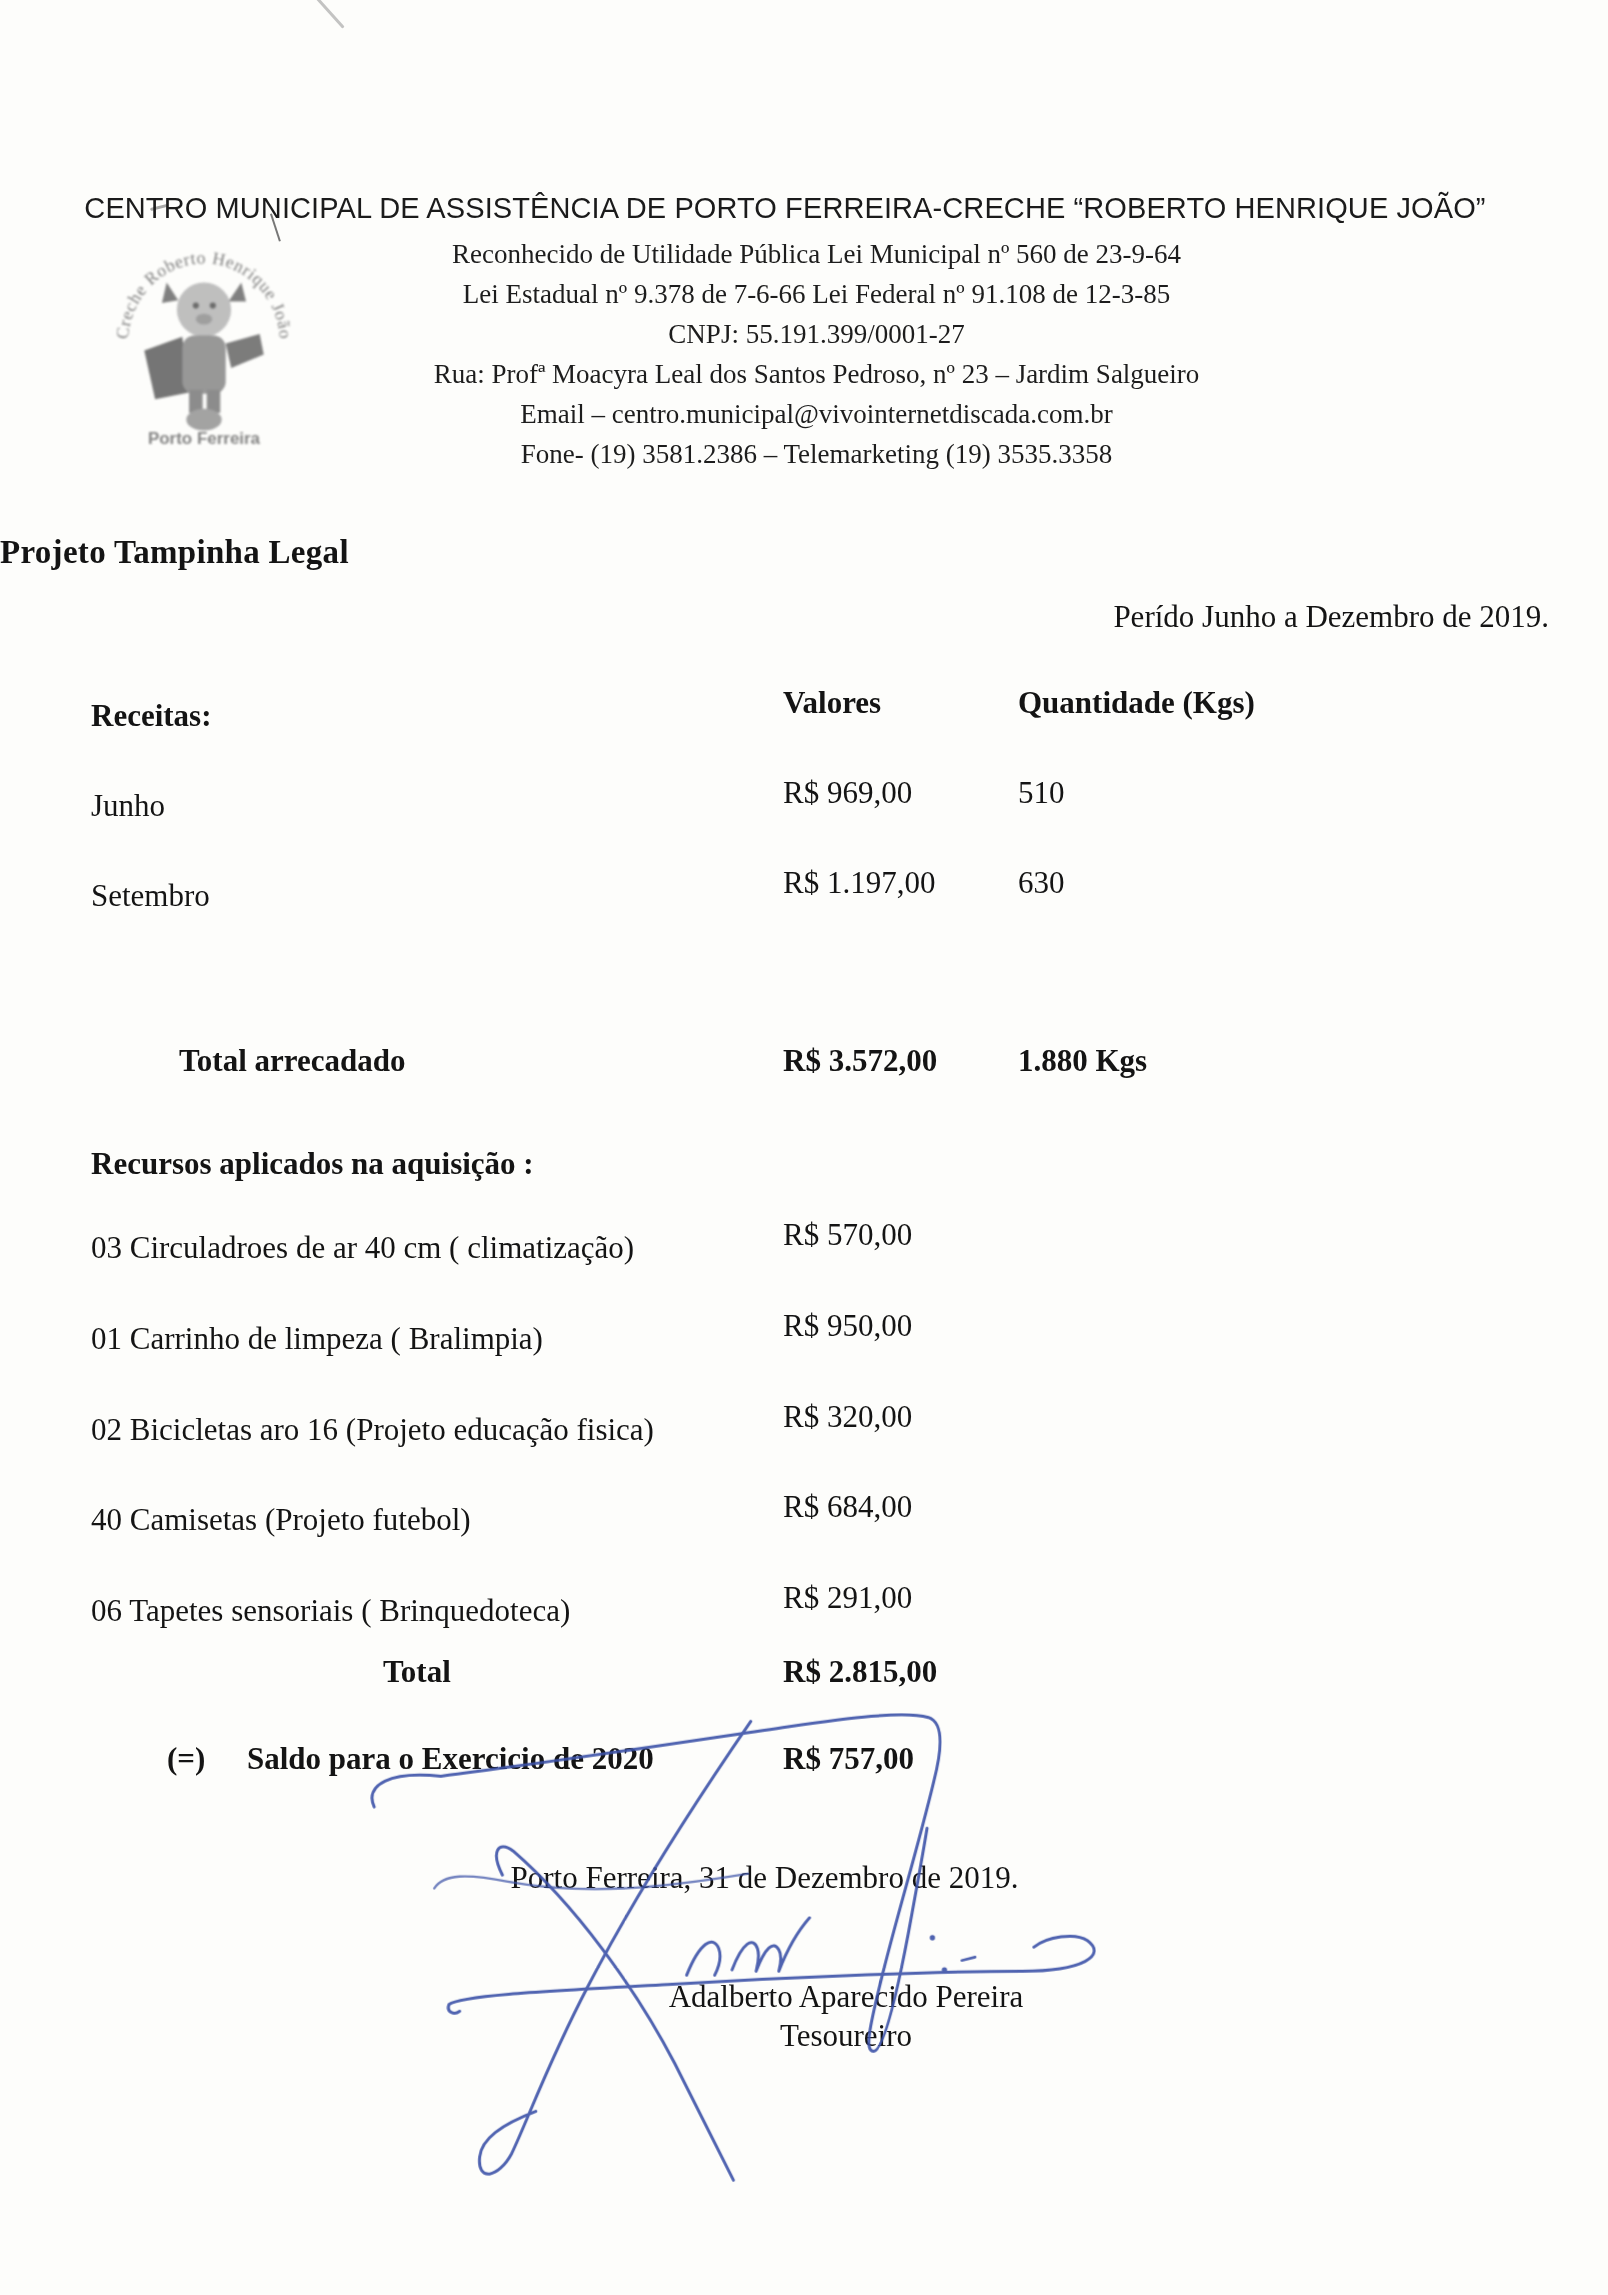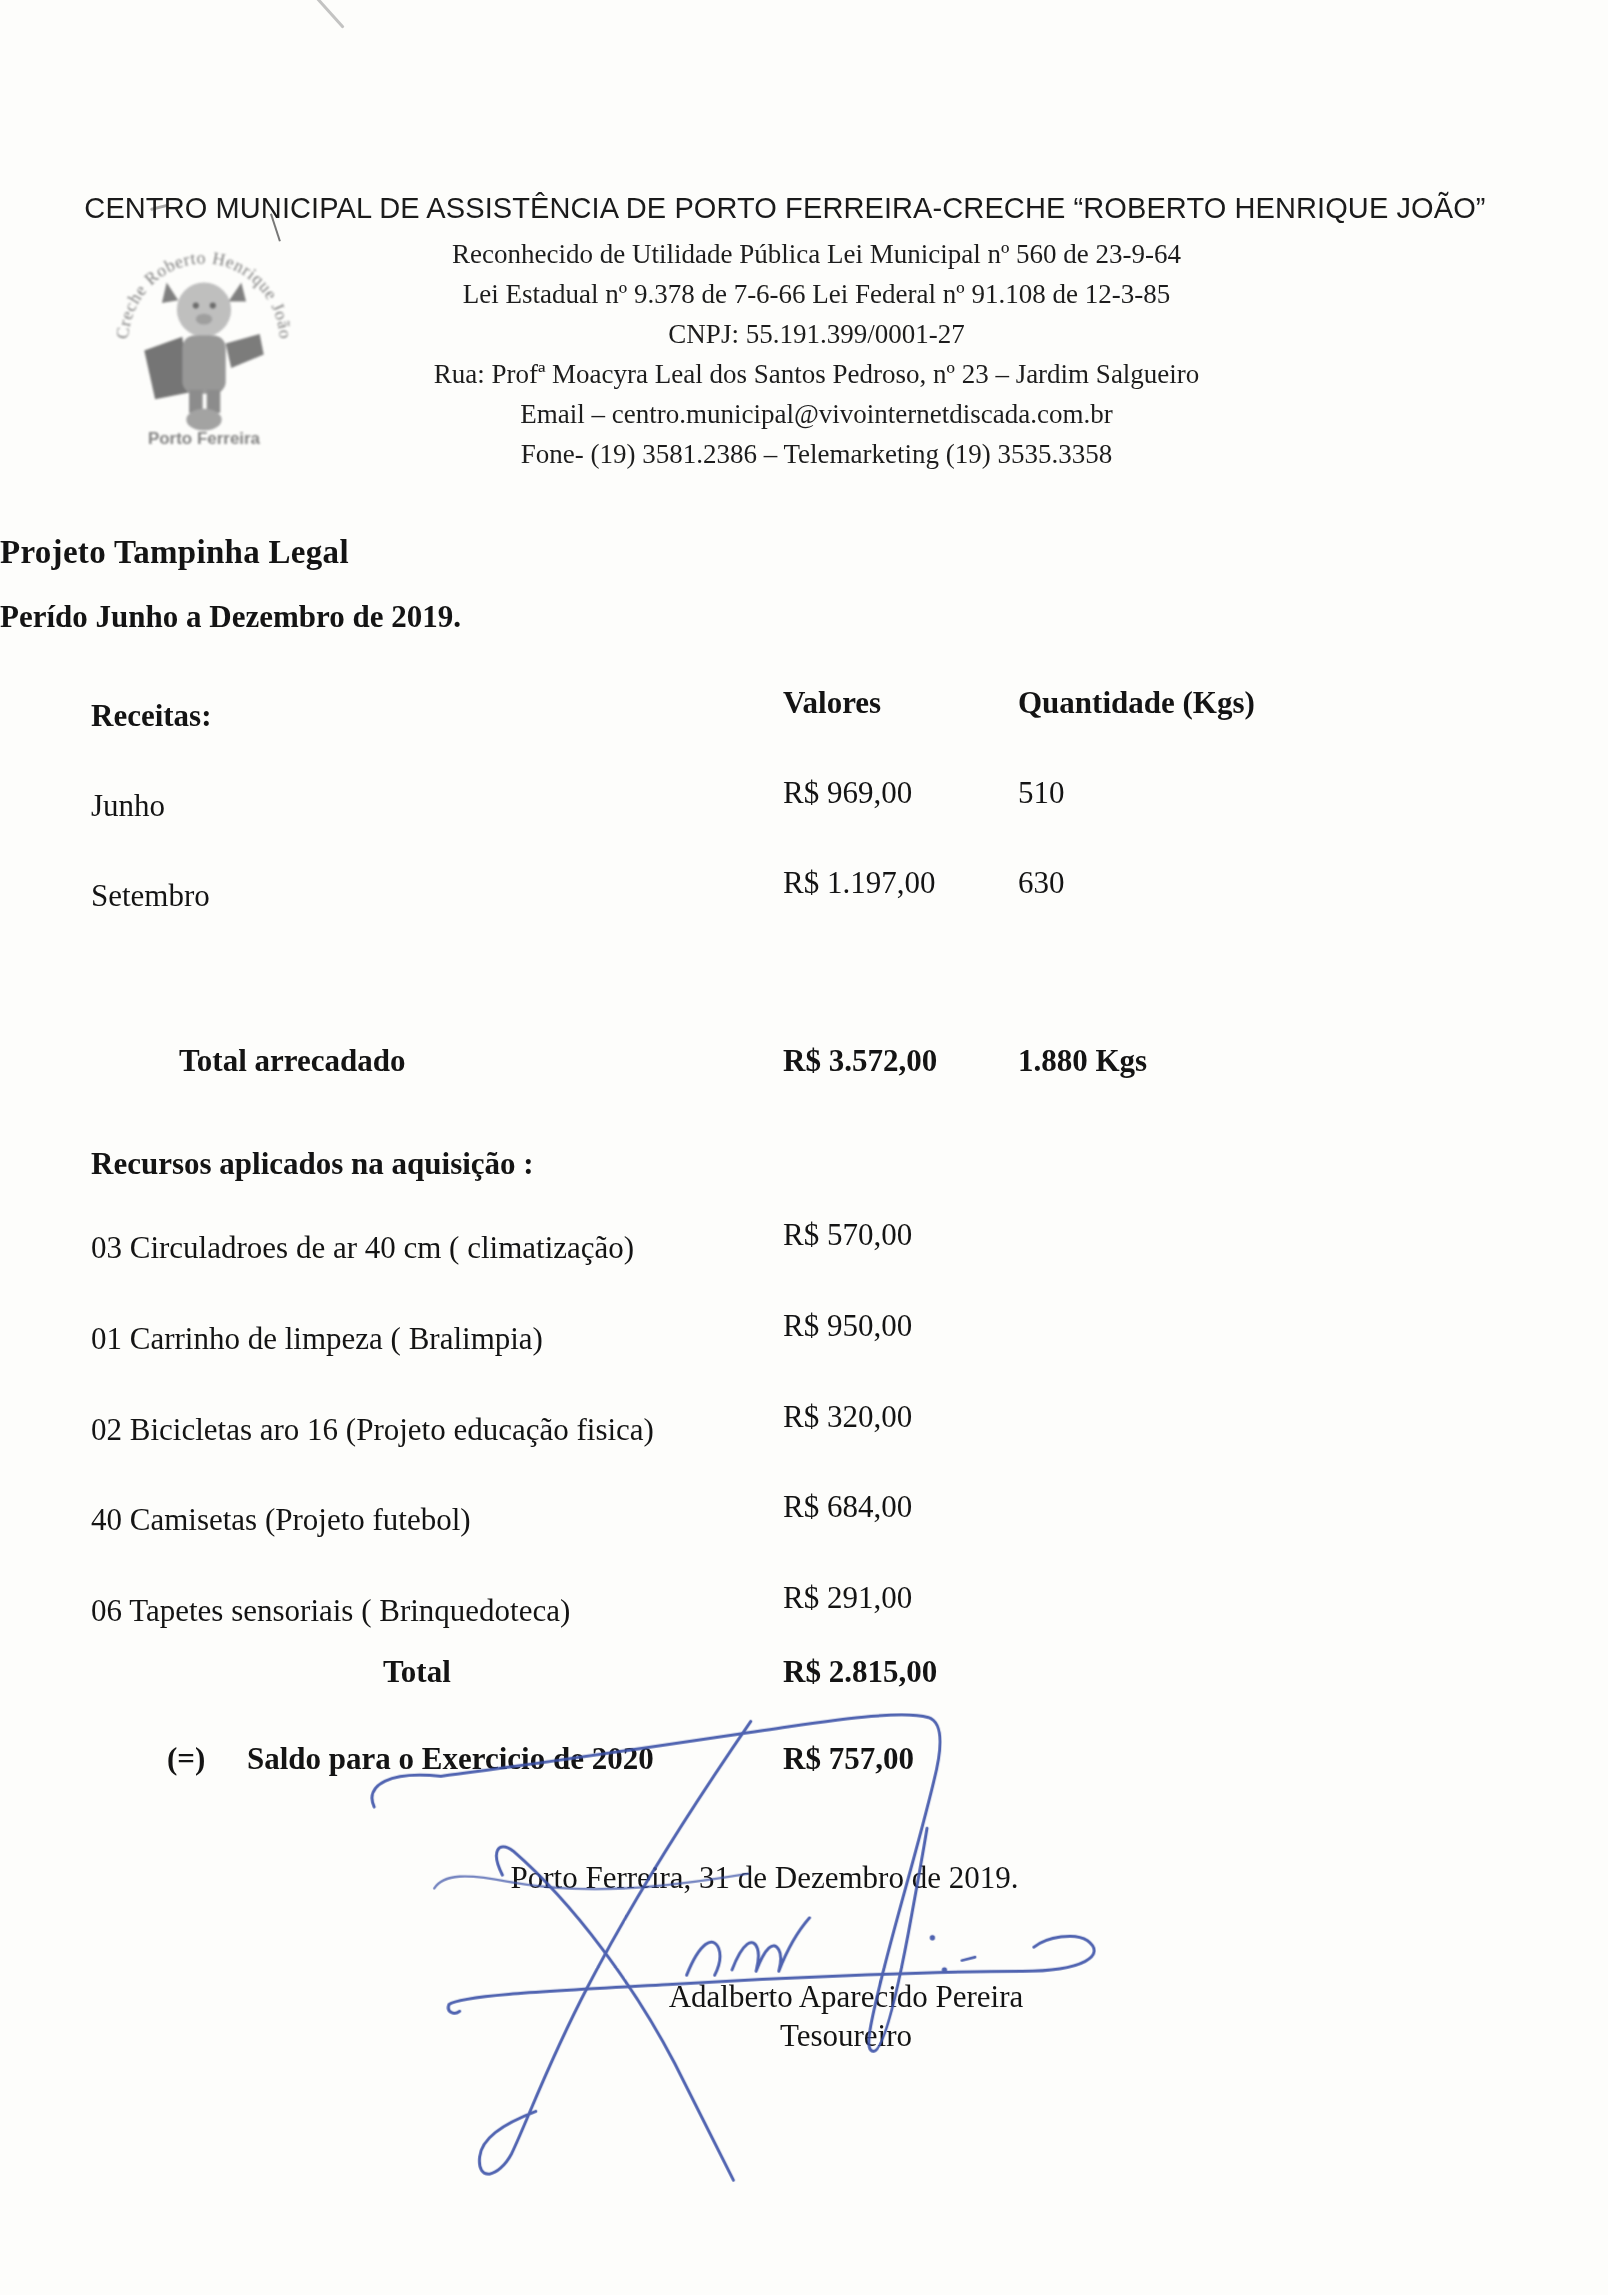--- a/index.html
+++ b/index.html
@@ -42,22 +42,22 @@
     position:absolute;left:102px;top:235px;width:204px;height:224px;
     filter:blur(1.1px) grayscale(1) contrast(.85);
     opacity:.8;
   }
   
   .doc-title{
     position:absolute;top:534px;left:0;width:1549px;
     font-size:33px;font-weight:bold;letter-spacing:0.3px;
   }
   .doc-subtitle{
-    position:absolute;top:599px;left:0;width:1549px;text-align:left;
-    font-size:31px;font-weight:bold;
+    position:absolute;top:599px;left:0;width:1549px;text-align:right;
+    font-size:31px;font-weight:normal;
   }
   
   .row{position:absolute;left:0;width:100%;height:40px;font-size:31px;white-space:nowrap;}
   .row .c1{position:absolute;left:91px;margin-top:13px;}
   .row .c1i{position:absolute;left:179px;}  
   .row .c2{position:absolute;left:771px;margin-left:12px;}
   .row .c3{position:absolute;left:998px;margin-left:20px;}
   .b{font-weight:bold;}
   .saldo-prefix{position:absolute;left:167px;font-weight:bold;}
   .saldo-label{position:absolute;left:247px;font-weight:bold;}

